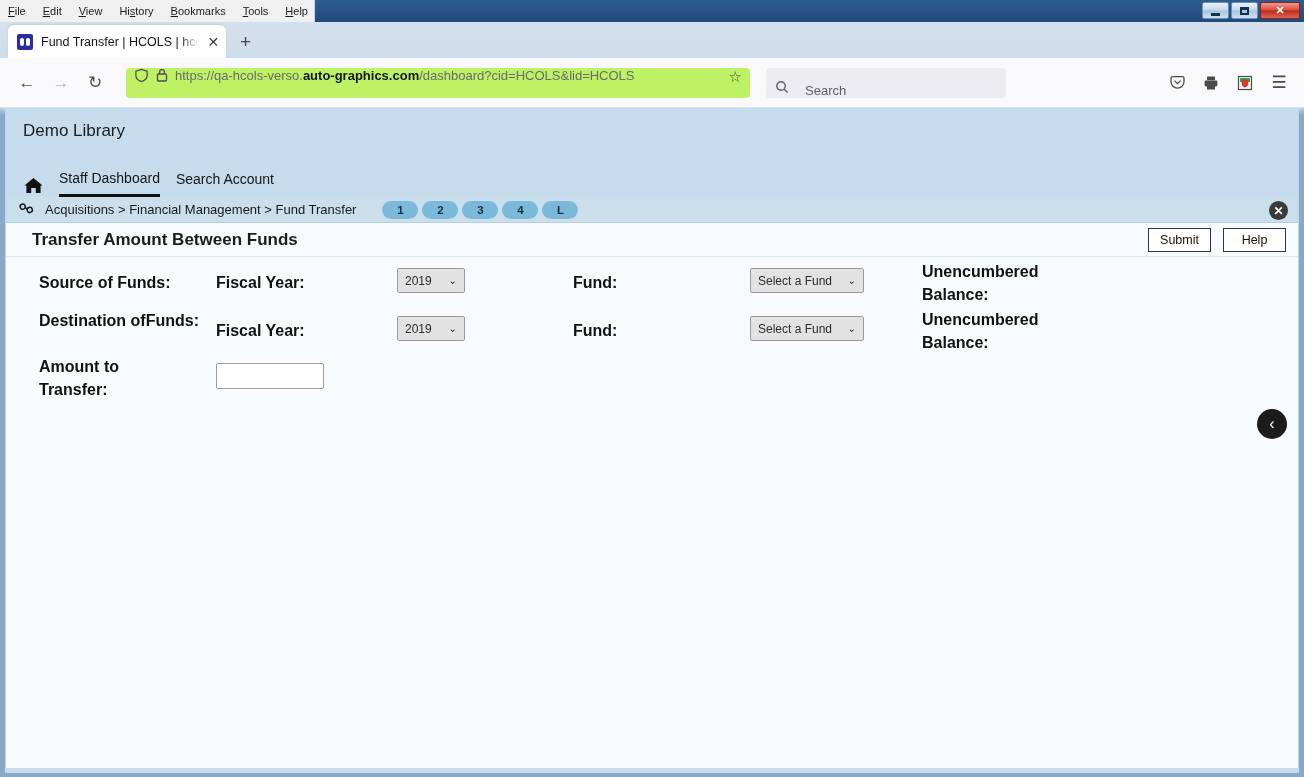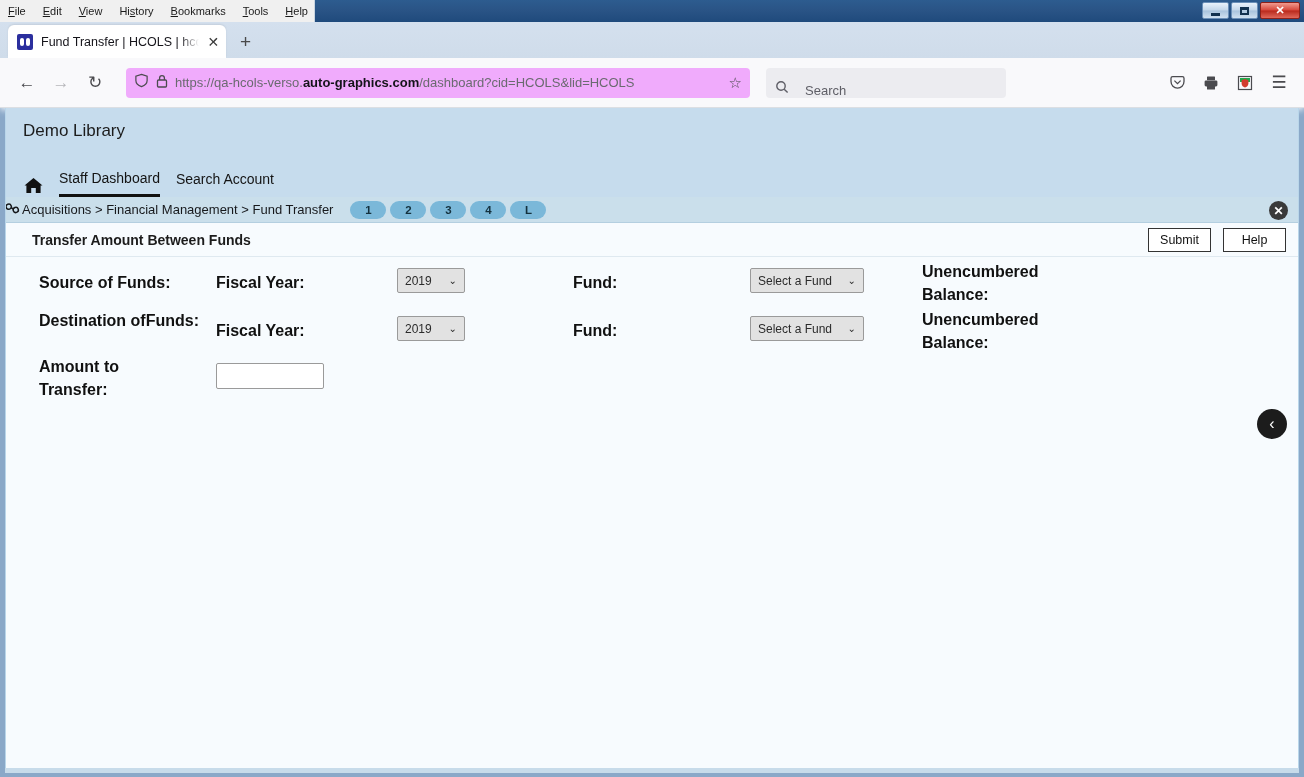--- a/index.html
+++ b/index.html
@@ -89,22 +89,22 @@
   
   .navbar {
     position:absolute; left:0; top:58px; width:1304px; height:50px;
     background:#f9f9fb; display:flex; align-items:center; padding:0 10px;
     border-bottom:1px solid #dcdfe3;
   }
   .navicon { width:34px; height:30px; display:flex; align-items:center; justify-content:center;
     color:#4b4b4f; font-size:17px; cursor:default; }
   .navicon.dim { color:#b6b6ba; }
   .urlbox {
-    flex:0 0 624px; margin-left:14px; height:30px; background:#f0abfc; border-radius:4px;
-    display:flex; align-items:center; padding:0 8px; gap:7px;
+    flex:0 0 624px; margin-left:14px; height:30px; background:#bef264; border-radius:4px;
+    display:flex; align-items:flex-start; padding:0 8px; gap:7px;
   }
   .urltext { font-size:13px; color:#6a6a70; white-space:nowrap; overflow:hidden; }
   .urltext b { color:#15141a; font-weight:600; }
   .star { margin-left:auto; font-size:15px; color:#4b4b4f; }
   .searchbox {
     flex:0 0 240px; margin-left:16px; height:30px; background:#ececf0; border-radius:4px;
     display:flex; align-items:flex-end; padding:0 9px; gap:16px;
   }
   .searchbox .lbl { font-size:13px; color:#5e5e66; }
   .tb-right { margin-left:auto; display:flex; align-items:center; gap:12px; padding-right:4px;}
@@ -165,42 +165,42 @@
   .navtabs {
     position:relative; height:36px; background:#c6dced;
     display:flex; align-items:flex-end; padding-left:18px; gap:16px;
   }
   .homeic { font-size:15px; color:#141414; }
   .navtab { font-size:14px; color:#141414; height:36px; display:flex; align-items:center; }
   .navtab.active { border-bottom:3px solid #111; }
 
   .crumbbar {
     position:relative; height:26px; background:#cadfeb;
-    display:flex; align-items:center; 
+    display:flex; align-items:center; padding-left:14px; gap:9px;
     border-bottom:1px solid #b4cfe0;
   }
   .keyic { font-size:12px; color:#17191c; transform:rotate(-20deg); }
   .crumbs { font-size:13px; color:#17191c; }
   .steps { display:flex; gap:4px; margin-left:17px; }
   .step {
     width:36px; height:18px; background:#7bb8d9; border-radius:9px;
     display:flex; align-items:center; justify-content:center;
     font-size:11.5px; font-weight:bold; color:#14313e;
   }
   .closecircle {
     position:absolute; right:10px; top:4px; width:19px; height:19px; border-radius:50%;
     background:#3a3a3a; color:#fff; display:flex; align-items:center; justify-content:center;
     font-size:12px; font-weight:bold;
   }
 
   .titlerow {
     position:relative; height:34px; background:#f7fbfe; border-bottom:1px solid #dfe9f0;
     display:flex; align-items:center; padding:0 12px 0 26px;
   }
-  .ptitle { font-size:14px; font-weight:bold; color:#1c1c1c; }
+  .ptitle { font-size:17px; font-weight:bold; color:#1c1c1c; }
   .actionbtns { margin-left:auto; display:flex; gap:12px; }
   .abtn {
     min-width:63px; height:24px; border:1px solid #333; background:#fff;
     font-size:12.5px; color:#111; display:flex; align-items:center; justify-content:center;
     padding:0 10px; font-family:"Liberation Sans",sans-serif;
   }
 
   .formarea { position:relative; background:#f7fbfe; height:540px; }
   .frow { position:absolute; display:flex; align-items:flex-start; }
   .flabel { font-size:16px; font-weight:bold; color:#111; line-height:23px; }

